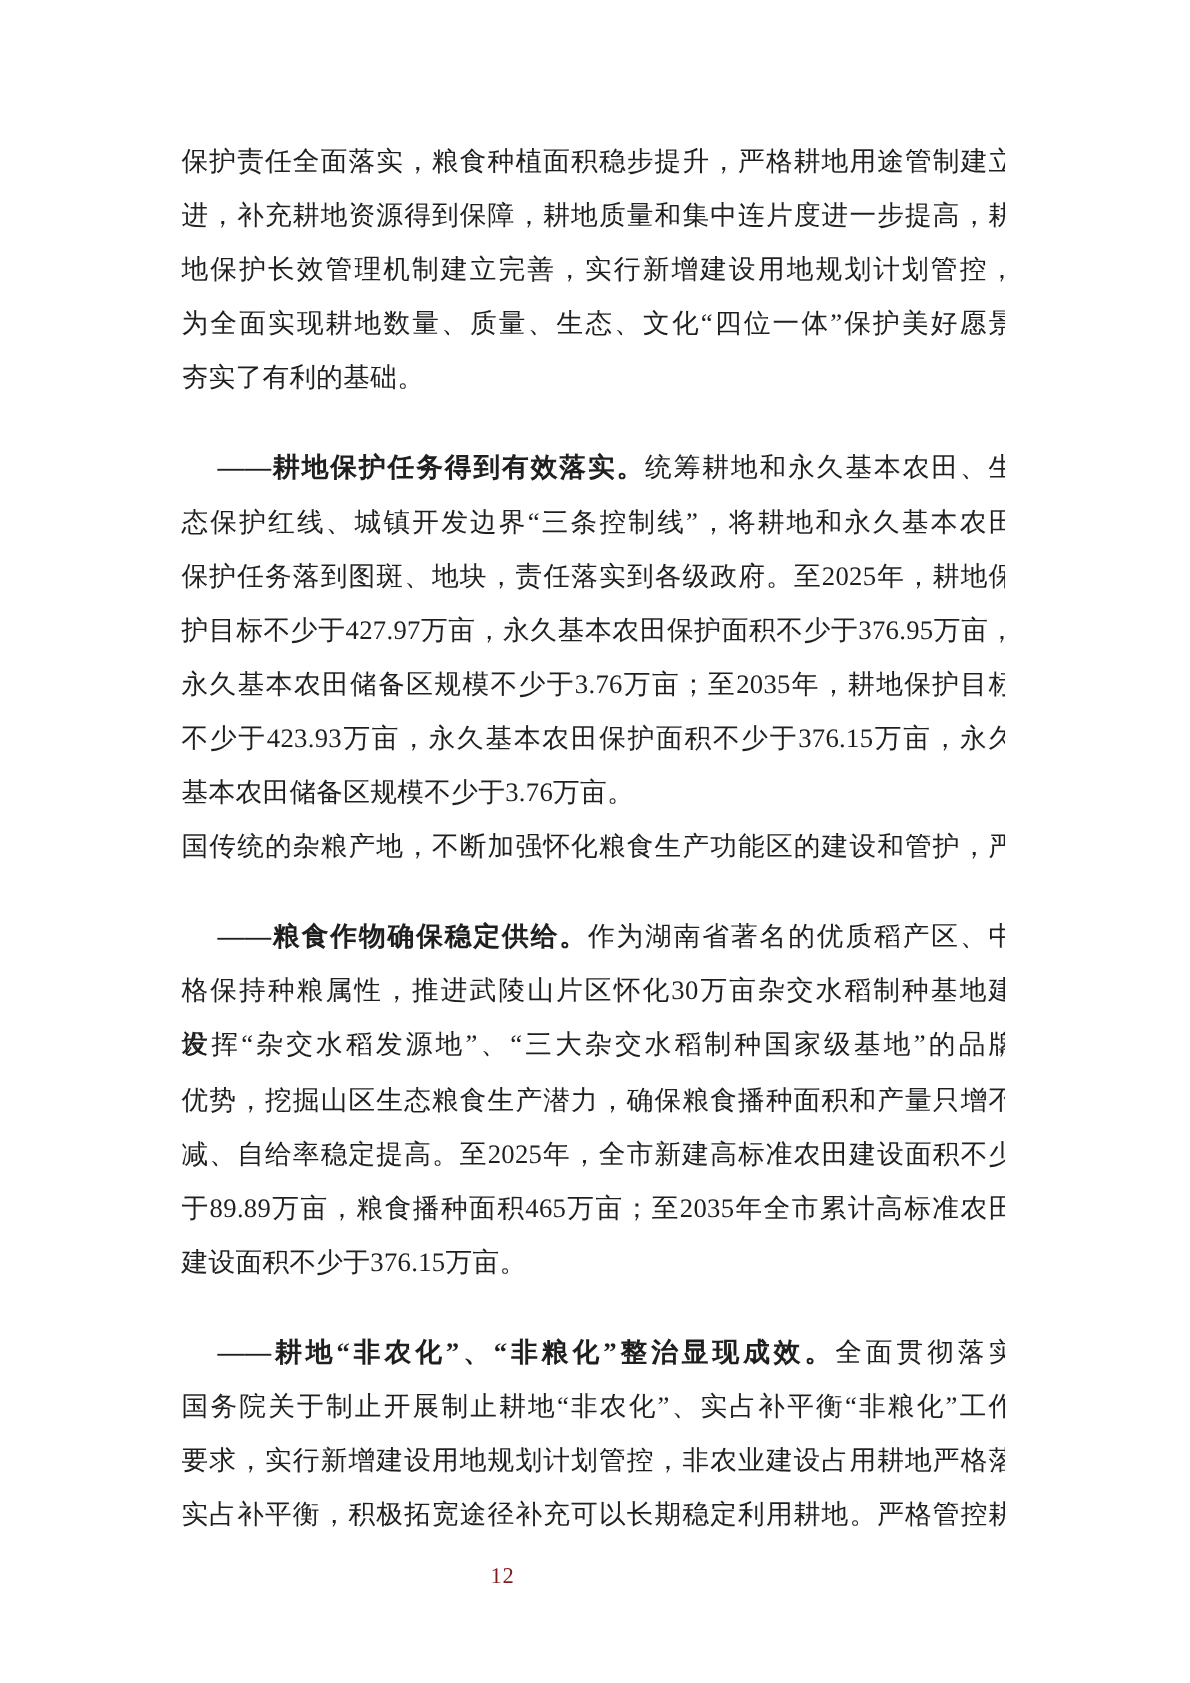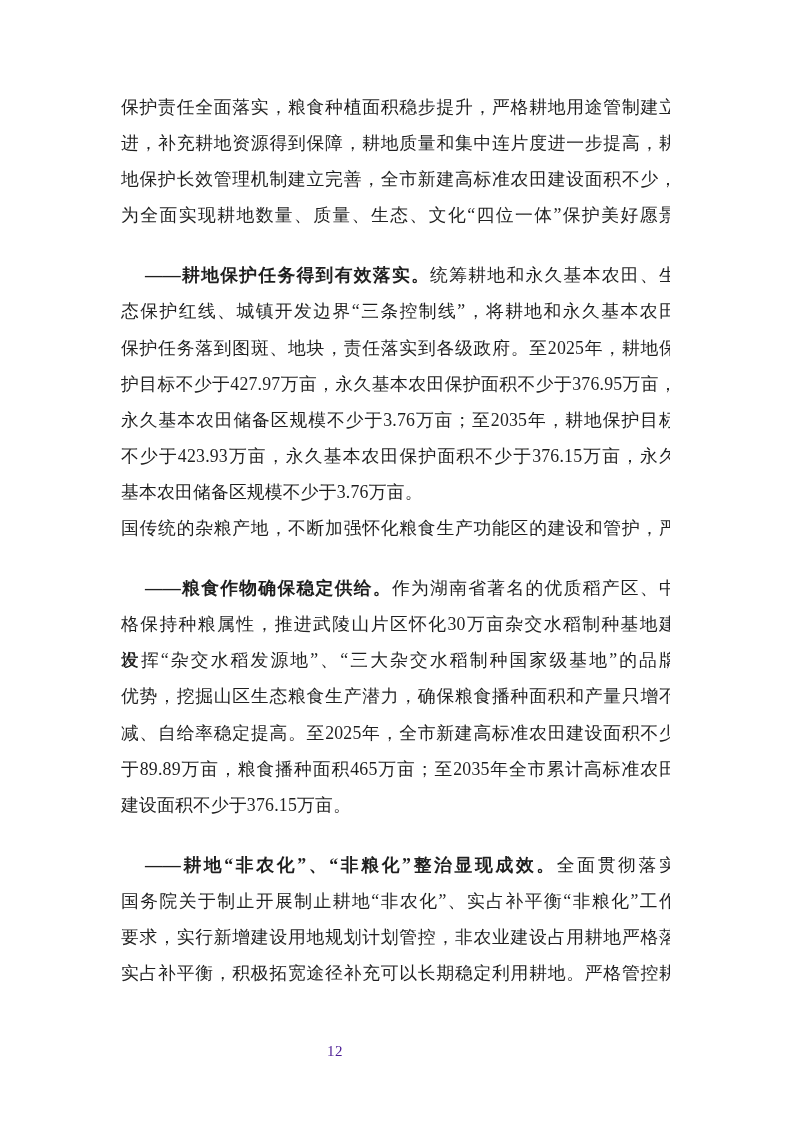--- a/index.html
+++ b/index.html
@@ -40,34 +40,35 @@
   .bold-lead {
     font-weight: bold;
   }
   .page-number {
     position: absolute;
     top: 1043px;
     left: 0;
     width: 100%;
     text-align: center;
     font-size: 15px;
-    color: #4c1d95;
+    color: #7f1d1d;
     letter-spacing: 0.5px;
   }
 </style>
 </head>
 <body>
 
 <div class="page">
   <div class="content" id="paragraphs">
       <div class="para">
         <div class="line just"><span class="body-run">保护责任全面落实，粮食种植面积稳步提升，严格耕地用途管制建立</span></div>
         <div class="line just"><span class="body-run">进，补充耕地资源得到保障，耕地质量和集中连片度进一步提高，耕</span></div>
-        <div class="line just"><span class="body-run">地保护长效管理机制建立完善，全市新建高标准农田建设面积不少，</span></div>
+        <div class="line just"><span class="body-run">地保护长效管理机制建立完善，实行新增建设用地规划计划管控，</span></div>
         <div class="line just"><span class="body-run">为全面实现耕地数量、质量、生态、文化“四位一体”保护美好愿景</span></div>
+        <div class="line"><span class="body-run">夯实了有利的基础。</span></div>
       </div>
       <div class="para">
         <div class="line just indent"><span class="bold-lead">——耕地保护任务得到有效落实。</span><span class="body-run">统筹耕地和永久基本农田、生</span></div>
         <div class="line just"><span class="body-run">态保护红线、城镇开发边界“三条控制线”，将耕地和永久基本农田</span></div>
         <div class="line just"><span class="body-run">保护任务落到图斑、地块，责任落实到各级政府。至2025年，耕地保</span></div>
         <div class="line just"><span class="body-run">护目标不少于427.97万亩，永久基本农田保护面积不少于376.95万亩，</span></div>
         <div class="line just"><span class="body-run">永久基本农田储备区规模不少于3.76万亩；至2035年，耕地保护目标</span></div>
         <div class="line just"><span class="body-run">不少于423.93万亩，永久基本农田保护面积不少于376.15万亩，永久</span></div>
         <div class="line"><span class="body-run">基本农田储备区规模不少于3.76万亩。</span></div>
       </div>

